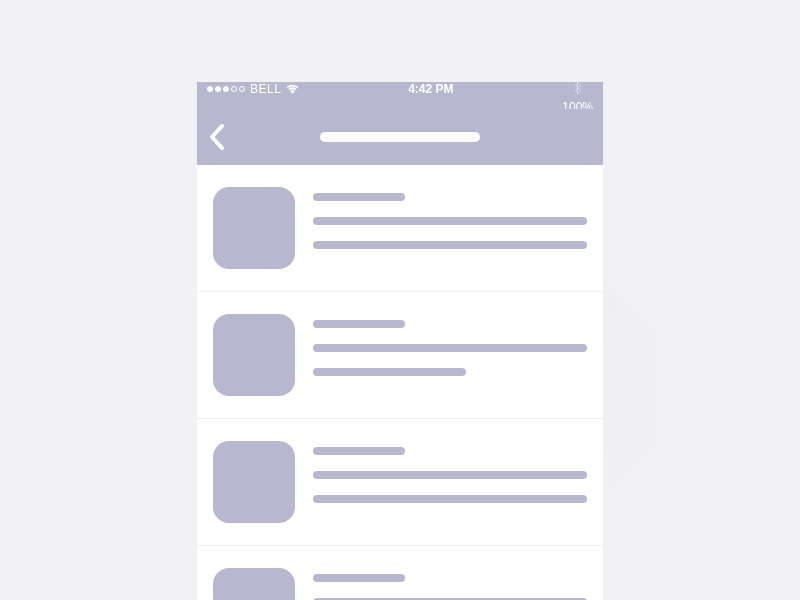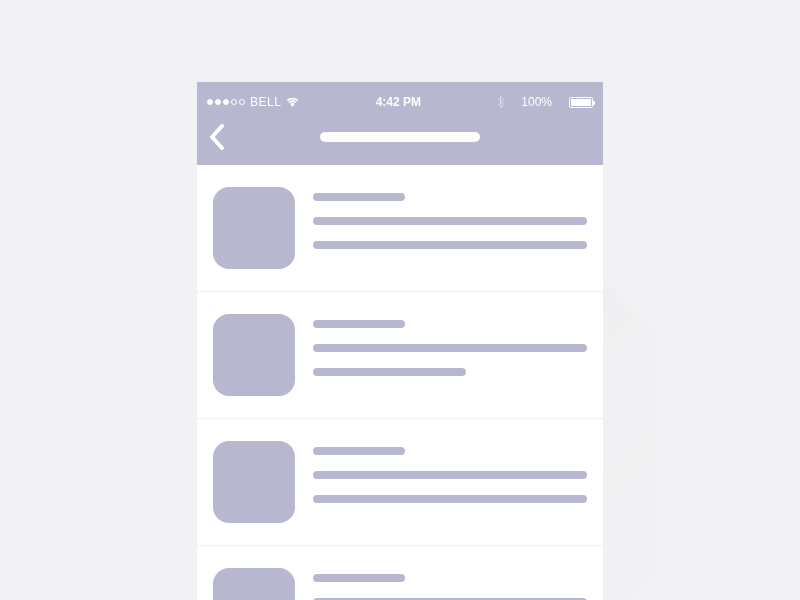--- a/index.html
+++ b/index.html
@@ -34,21 +34,21 @@
     }
     .phone {
       width: 406px;
       background: #fff;
       position: relative;
     }
     .status-bar {
       height: 27px;
       background: #b7b8d0;
       display: flex;
-      align-items: flex-end;
+      align-items: flex-start;
       justify-content: space-between;
       padding: 0 10px;
       color: #fff;
       font-size: 12px;
       font-weight: 500;
     }
     .status-left {
       display: flex;
       align-items: center;
       gap: 5px;
@@ -75,21 +75,22 @@
       width: 13px;
       height: 10px;
     }
     .status-center {
       font-size: 12px;
       font-weight: 600;
     }
     .status-right {
       display: flex;
       align-items: center;
-      gap: 17px;
+      gap: 6px;
+      flex-direction: column;
     }
     .bluetooth-icon {
       width: 7px;
       height: 12px;
       opacity: 0.6;
     }
     .battery-pct {
       font-size: 12px;
     }
     .battery-icon {

